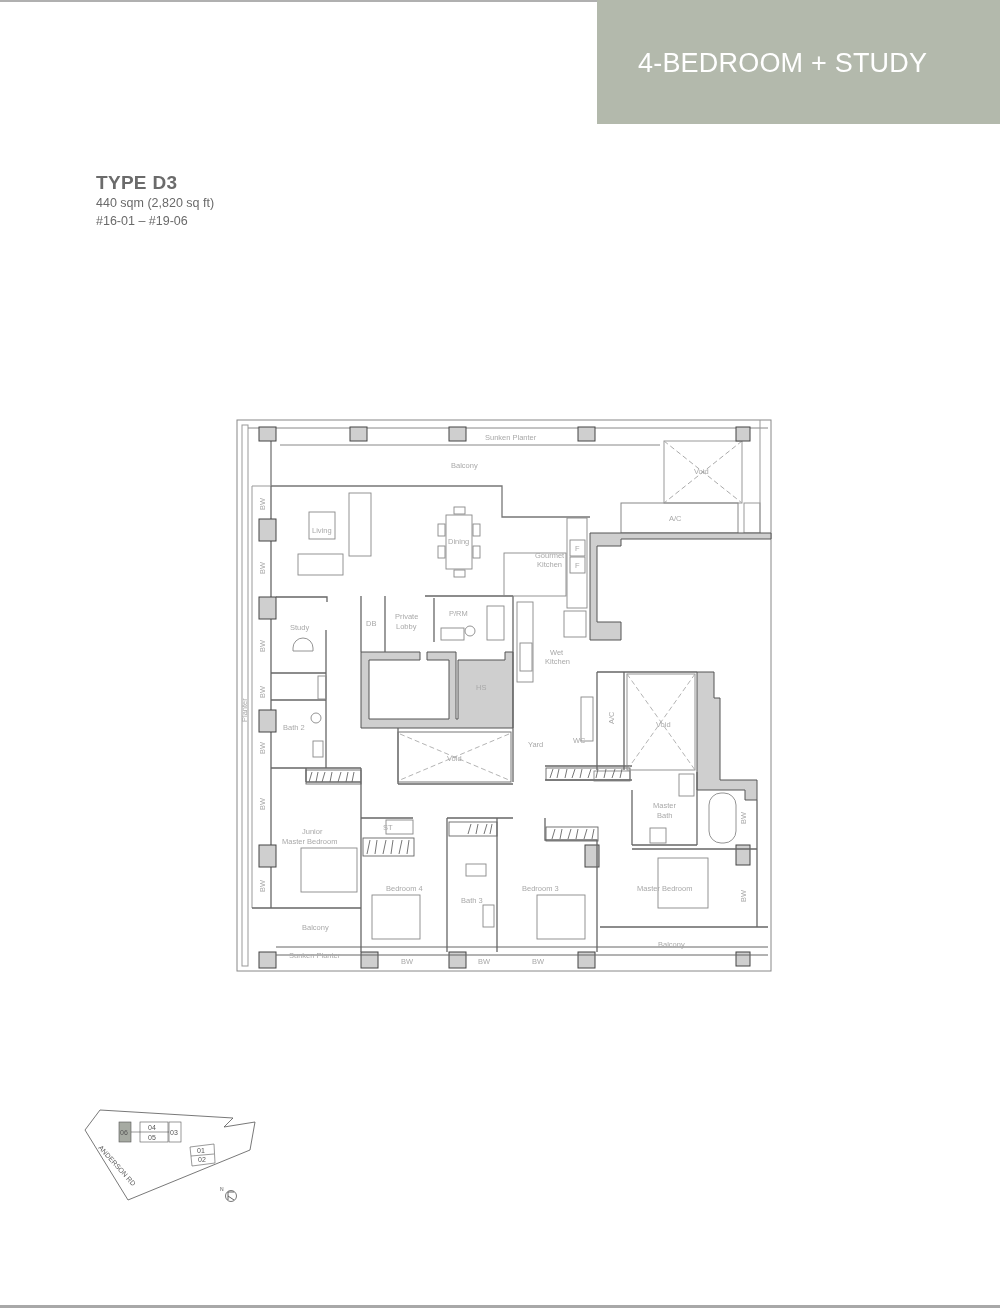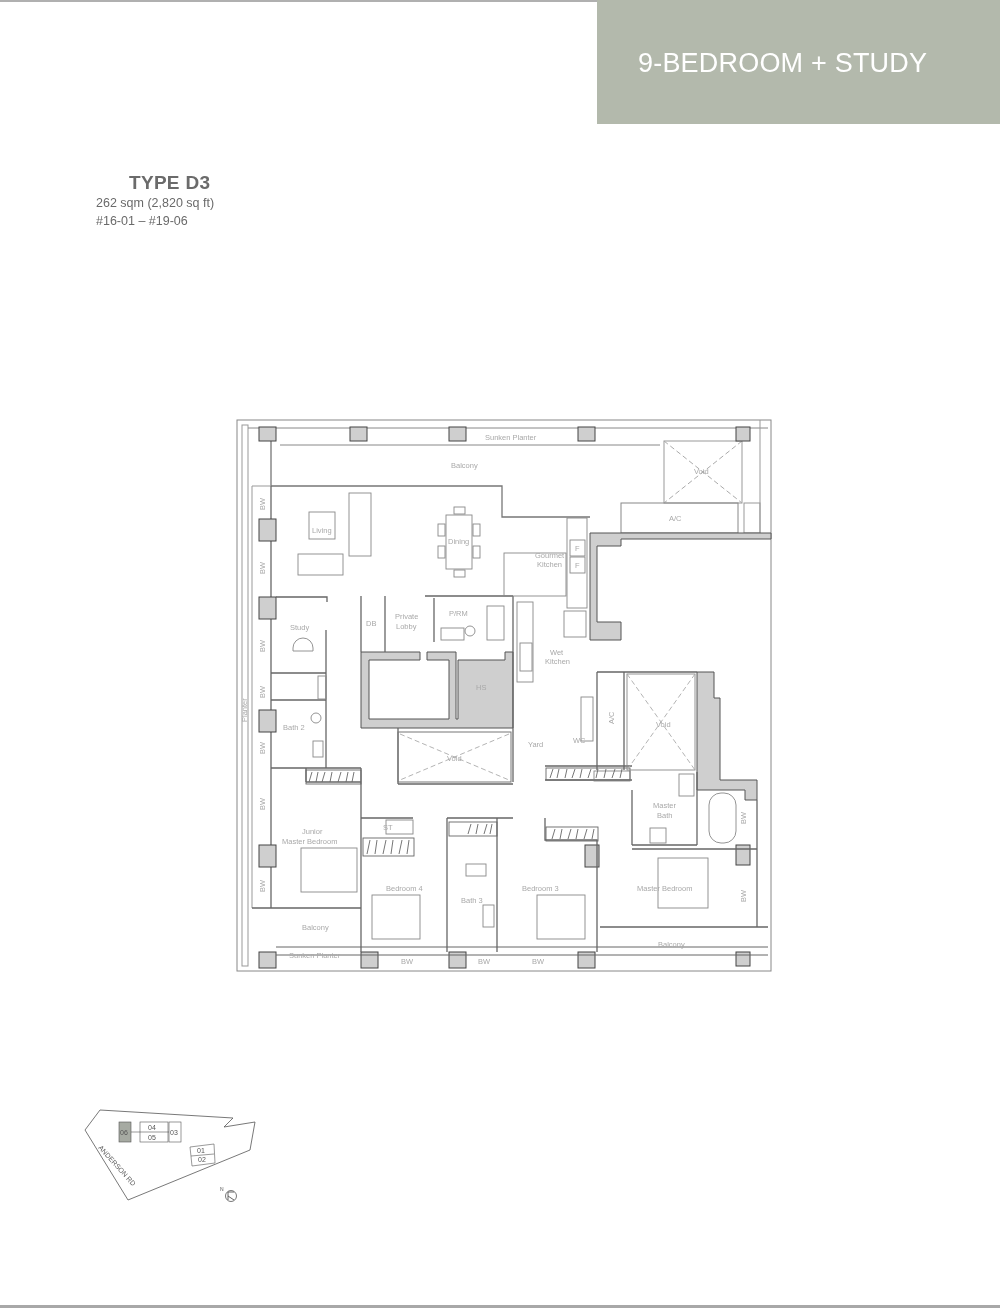--- a/index.html
+++ b/index.html
@@ -11,39 +11,39 @@
   .bottom-rule { position: absolute; left: 0; top: 1305px; width: 1000px; height: 3px; background: #a8a8a8; }
   .header-band {
     position: absolute; left: 597px; top: 0; width: 403px; height: 124px;
     background: #b3b9ac; display: flex; align-items: center;
   }
   .header-band .title {
     margin-left: 41px; margin-top: 2px; color: #ffffff; font-size: 27px;
     letter-spacing: 0.2px; font-weight: normal;
   }
   .unit-info { position: absolute; left: 96px; top: 172px; }
-  .unit-type { font-size: 19px; color: #6b6b6b; font-weight: bold; letter-spacing: 0.3px; line-height: 22px; margin-left: 33px; }
+  .unit-type { font-size: 19px; color: #6b6b6b; font-weight: bold; letter-spacing: 0.3px; line-height: 22px; }
   .unit-area, .unit-nos { font-size: 12.5px; color: #6a6a6a; line-height: 18px; }
   .plan { position: absolute; left: 0; top: 0; }
   .plan text { font-family: "Liberation Sans", sans-serif; fill: #a9a9a9; font-size: 7.5px; }
   .keyplan { position: absolute; left: 80px; top: 1100px; }
   .keyplan text { font-family: "Liberation Sans", sans-serif; fill: #555; font-size: 7px; }
 </style>
 </head>
 <body>
 
 <div class="top-rule"></div>
 
 <div class="header-band">
-  <span class="title">9-BEDROOM + STUDY</span>
+  <span class="title">4-BEDROOM + STUDY</span>
 </div>
 
 <div class="unit-info">
   <div class="unit-type">TYPE D3</div>
-  <div class="unit-area">262 sqm (2,820 sq ft)</div>
+  <div class="unit-area">440 sqm (2,820 sq ft)</div>
   <div class="unit-nos">#16-01 – #19-06</div>
 </div>
 
 <svg class="plan" width="1000" height="1100" viewBox="0 0 1000 1100">
   <g fill="none" stroke="#6a6a6a" stroke-width="1">
 
     <rect x="237" y="420" width="534" height="551" stroke="#888"></rect>
     <rect x="242" y="425" width="6" height="541" stroke="#999"></rect>
 
     <line x1="248" y1="428" x2="768" y2="428" stroke="#888"></line>

